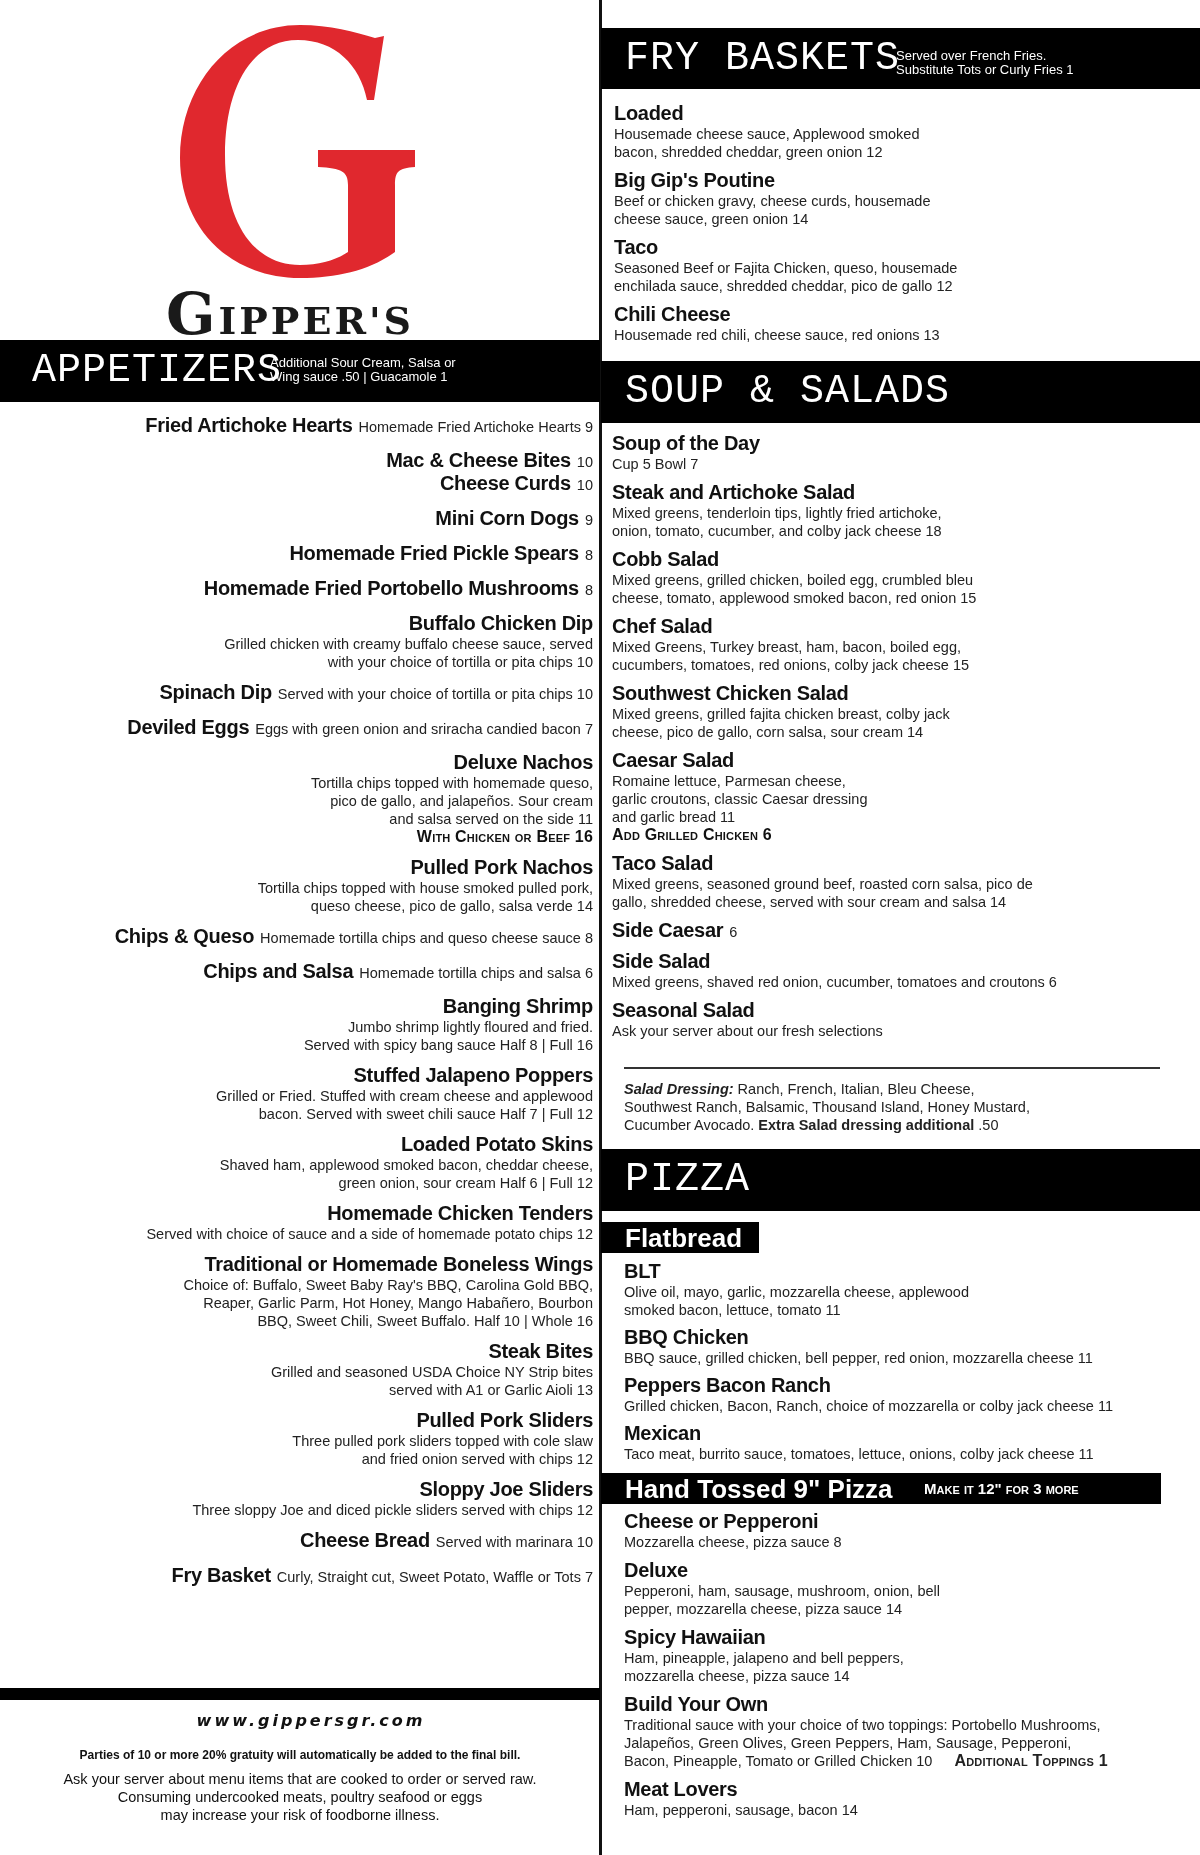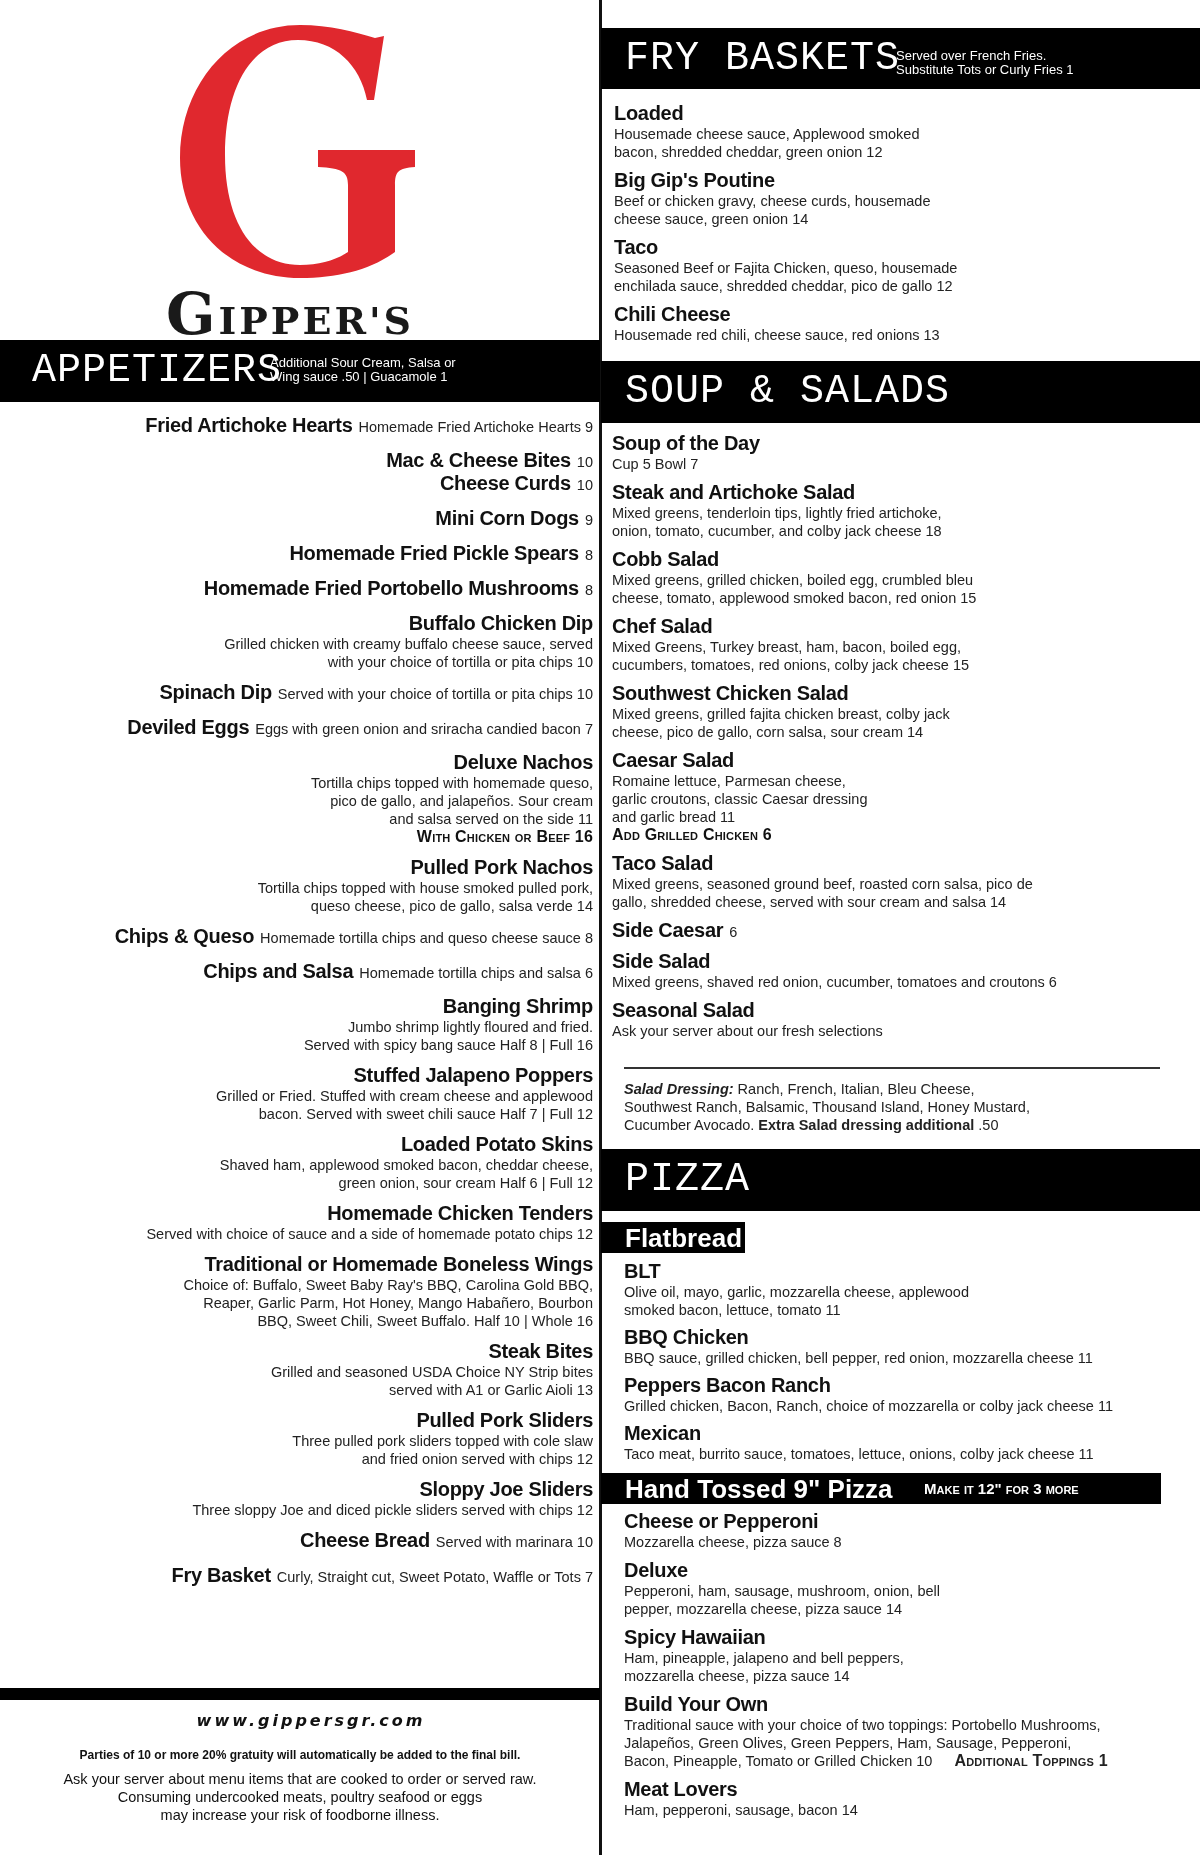--- a/index.html
+++ b/index.html
@@ -28,21 +28,21 @@
   .fry-bar { left: 601px; top: 28px; width: 599px; height: 61px; }
   .fry-bar .bar-title { left: 24px; top: 8px; font-size: 40px; }
   .fry-bar .bar-note { left: 295px; top: 21px; }
 
   .soup-bar { left: 601px; top: 361px; width: 599px; height: 62px; }
   .soup-bar .bar-title { left: 24px; top: 8px; font-size: 40px; }
 
   .pizza-bar { left: 601px; top: 1149px; width: 599px; height: 62px; }
   .pizza-bar .bar-title { left: 24px; top: 8px; font-size: 40px; }
 
-  .flatbread-bar { left: 601px; top: 1222px; width: 144px; height: 31px; }
+  .flatbread-bar { left: 601px; top: 1222px; width: 158px; height: 31px; }
   .flatbread-bar .bar-title { left: 24px; top: 1px; font-size: 26px; font-weight: bold; font-family: "Liberation Sans", sans-serif; letter-spacing: 0; }
 
   .handtossed-bar { left: 601px; top: 1473px; width: 560px; height: 31px; }
   .handtossed-bar .bar-title { left: 24px; top: 1px; font-size: 26px; font-weight: bold; font-family: "Liberation Sans", sans-serif; letter-spacing: 0; }
   .handtossed-bar .bar-note { left: 323px; top: 9px; font-size: 15px; font-weight: bold; font-variant: small-caps; }
 
   .bottom-bar { position: absolute; left: 0; top: 1688px; width: 600px; height: 12px; background: #000; }
 
   
   .items { position: absolute; }

